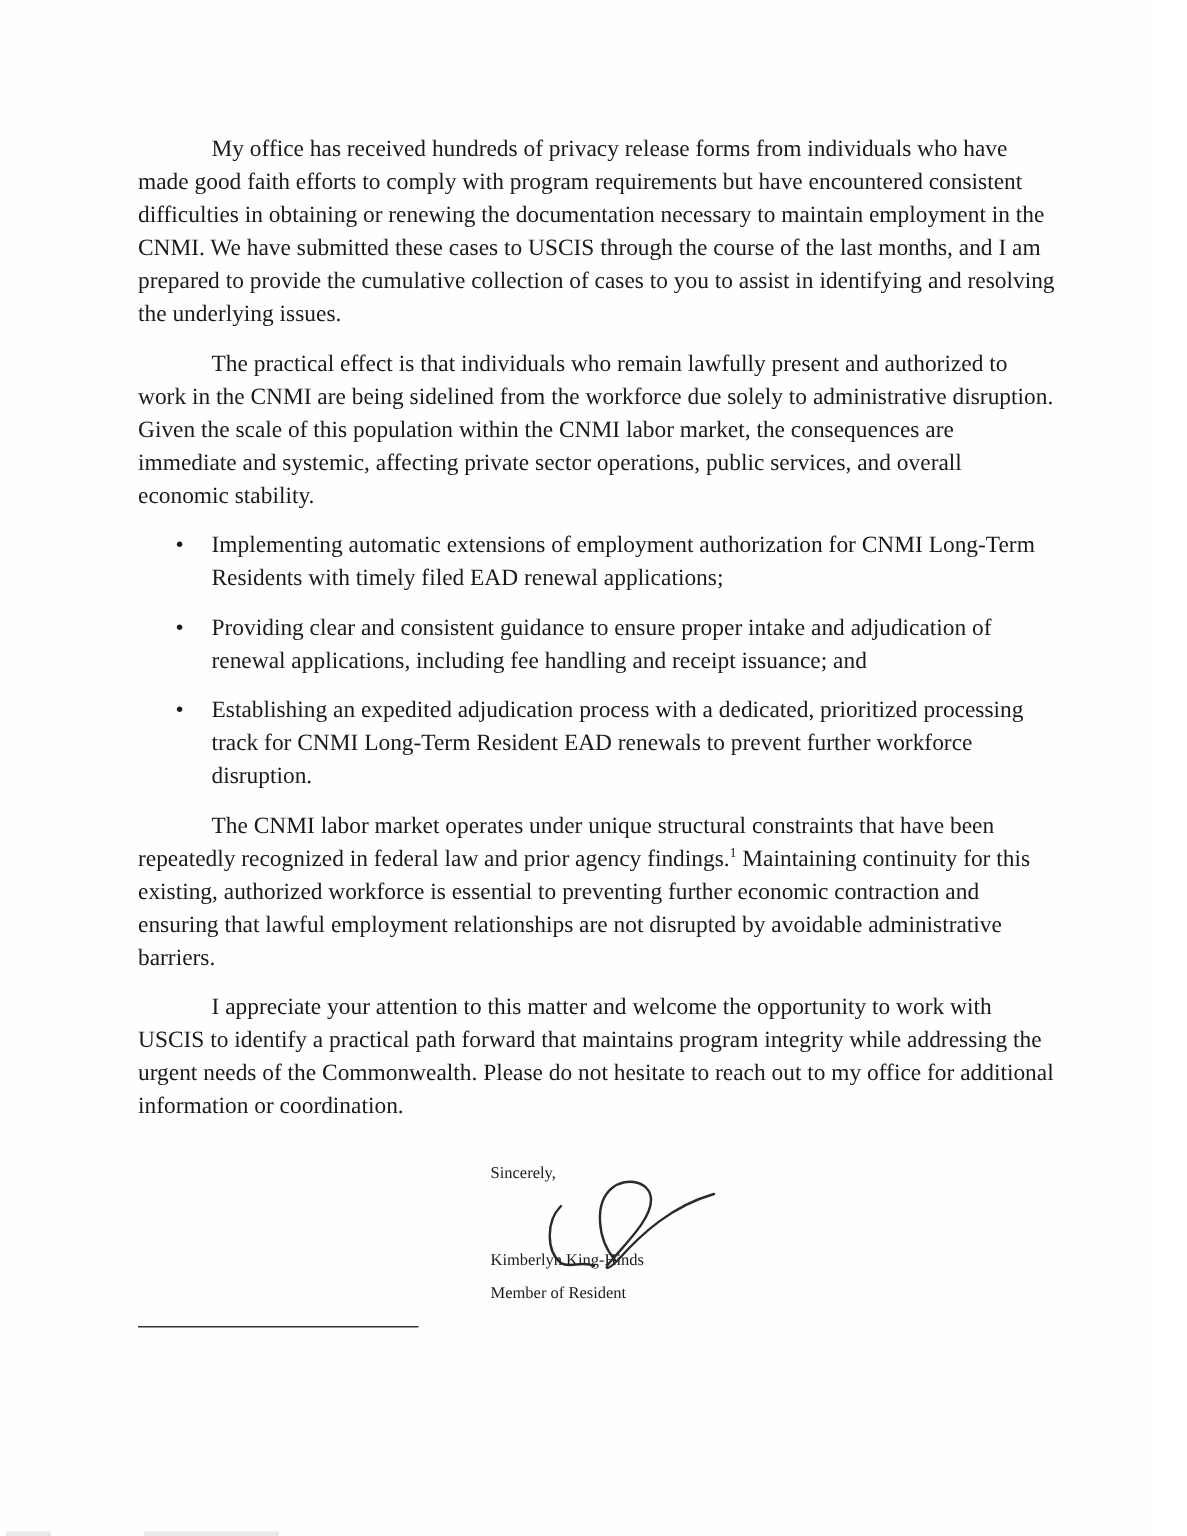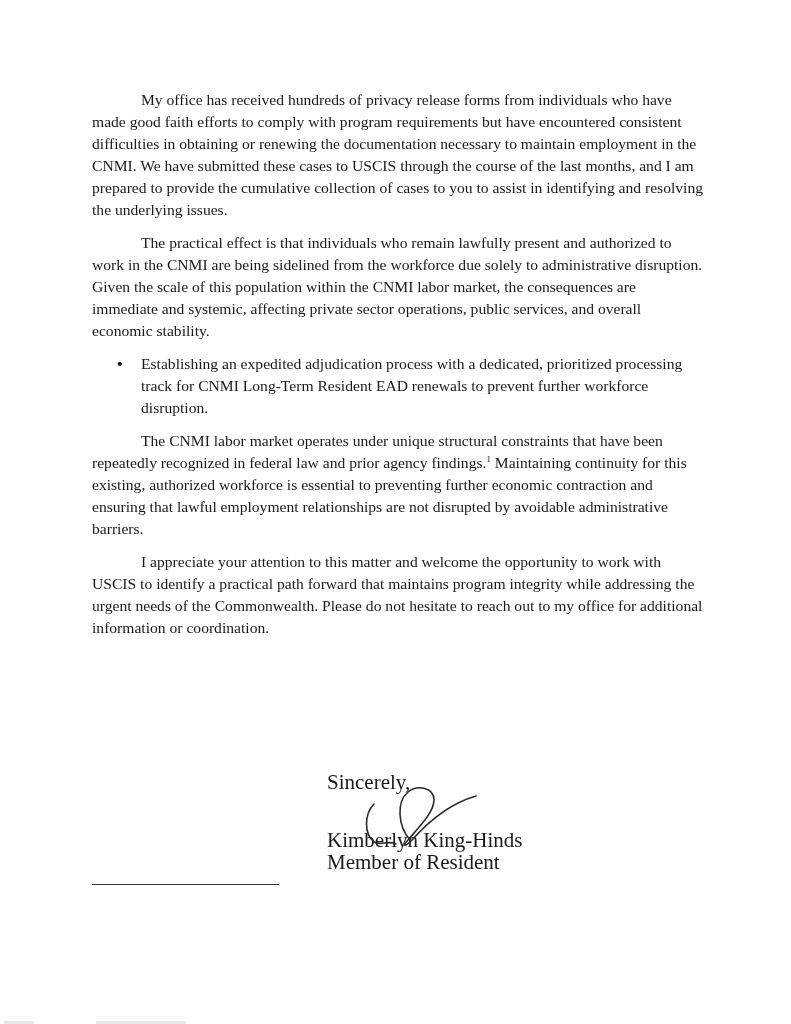--- a/index.html
+++ b/index.html
@@ -50,21 +50,21 @@
     }
     sup.fnref {
       font-size: 9px;
       line-height: 0;
       vertical-align: 6px;
     }
     .closing {
       position: absolute;
       left: 327px;
       top: 771px;
-      font-size: 21px;
+      font-size: 11px;
       line-height: 22px;
     }
     .closing .sincerely { margin: 0; }
     .closing .sig-space { height: 36px; }
     .closing .name, .closing .title { margin: 0; }
     .signature {
       position: absolute;
       left: 350px;
       top: 782px;
       width: 130px;
@@ -104,23 +104,25 @@
 
 <div class="page">
 
   <div class="body-text">
     <p class="para">My office has received hundreds of privacy release forms from individuals who have made good faith efforts to comply with program requirements but have encountered consistent difficulties in obtaining or renewing the documentation necessary to maintain employment in the CNMI. We have submitted these cases to USCIS through the course of the last months, and I am prepared to provide the cumulative collection of cases to you to assist in identifying and resolving the underlying issues.</p>
     <p class="para">The practical effect is that individuals who remain lawfully present and authorized to work in the CNMI are being sidelined from the workforce due solely to administrative disruption. Given the scale of this population within the CNMI labor market, the consequences are immediate and systemic, affecting private sector operations, public services, and overall economic stability.</p>
 
     <ul class="bullets">
       <li class="bullet-item">
         <span class="dot">•</span>
+        <span>Implementing automatic extensions of employment authorization for CNMI Long-Term Residents with timely filed EAD renewal applications;</span>
       </li>
       <li class="bullet-item">
         <span class="dot">•</span>
+        <span>Providing clear and consistent guidance to ensure proper intake and adjudication of renewal applications, including fee handling and receipt issuance; and</span>
       </li>
       <li class="bullet-item">
         <span class="dot">•</span>
         <span>Establishing an expedited adjudication process with a dedicated, prioritized processing track for CNMI Long-Term Resident EAD renewals to prevent further workforce disruption.</span>
       </li>
     </ul>
 
     <p class="para"><span>The CNMI labor market operates under unique structural constraints that have been repeatedly recognized in federal law and prior agency findings.</span><sup class="fnref">1</sup><span> Maintaining continuity for this existing, authorized workforce is essential to preventing further economic contraction and ensuring that lawful employment relationships are not disrupted by avoidable administrative barriers.</span></p>
 
     <p class="para">I appreciate your attention to this matter and welcome the opportunity to work with USCIS to identify a practical path forward that maintains program integrity while addressing the urgent needs of the Commonwealth. Please do not hesitate to reach out to my office for additional information or coordination.</p>

